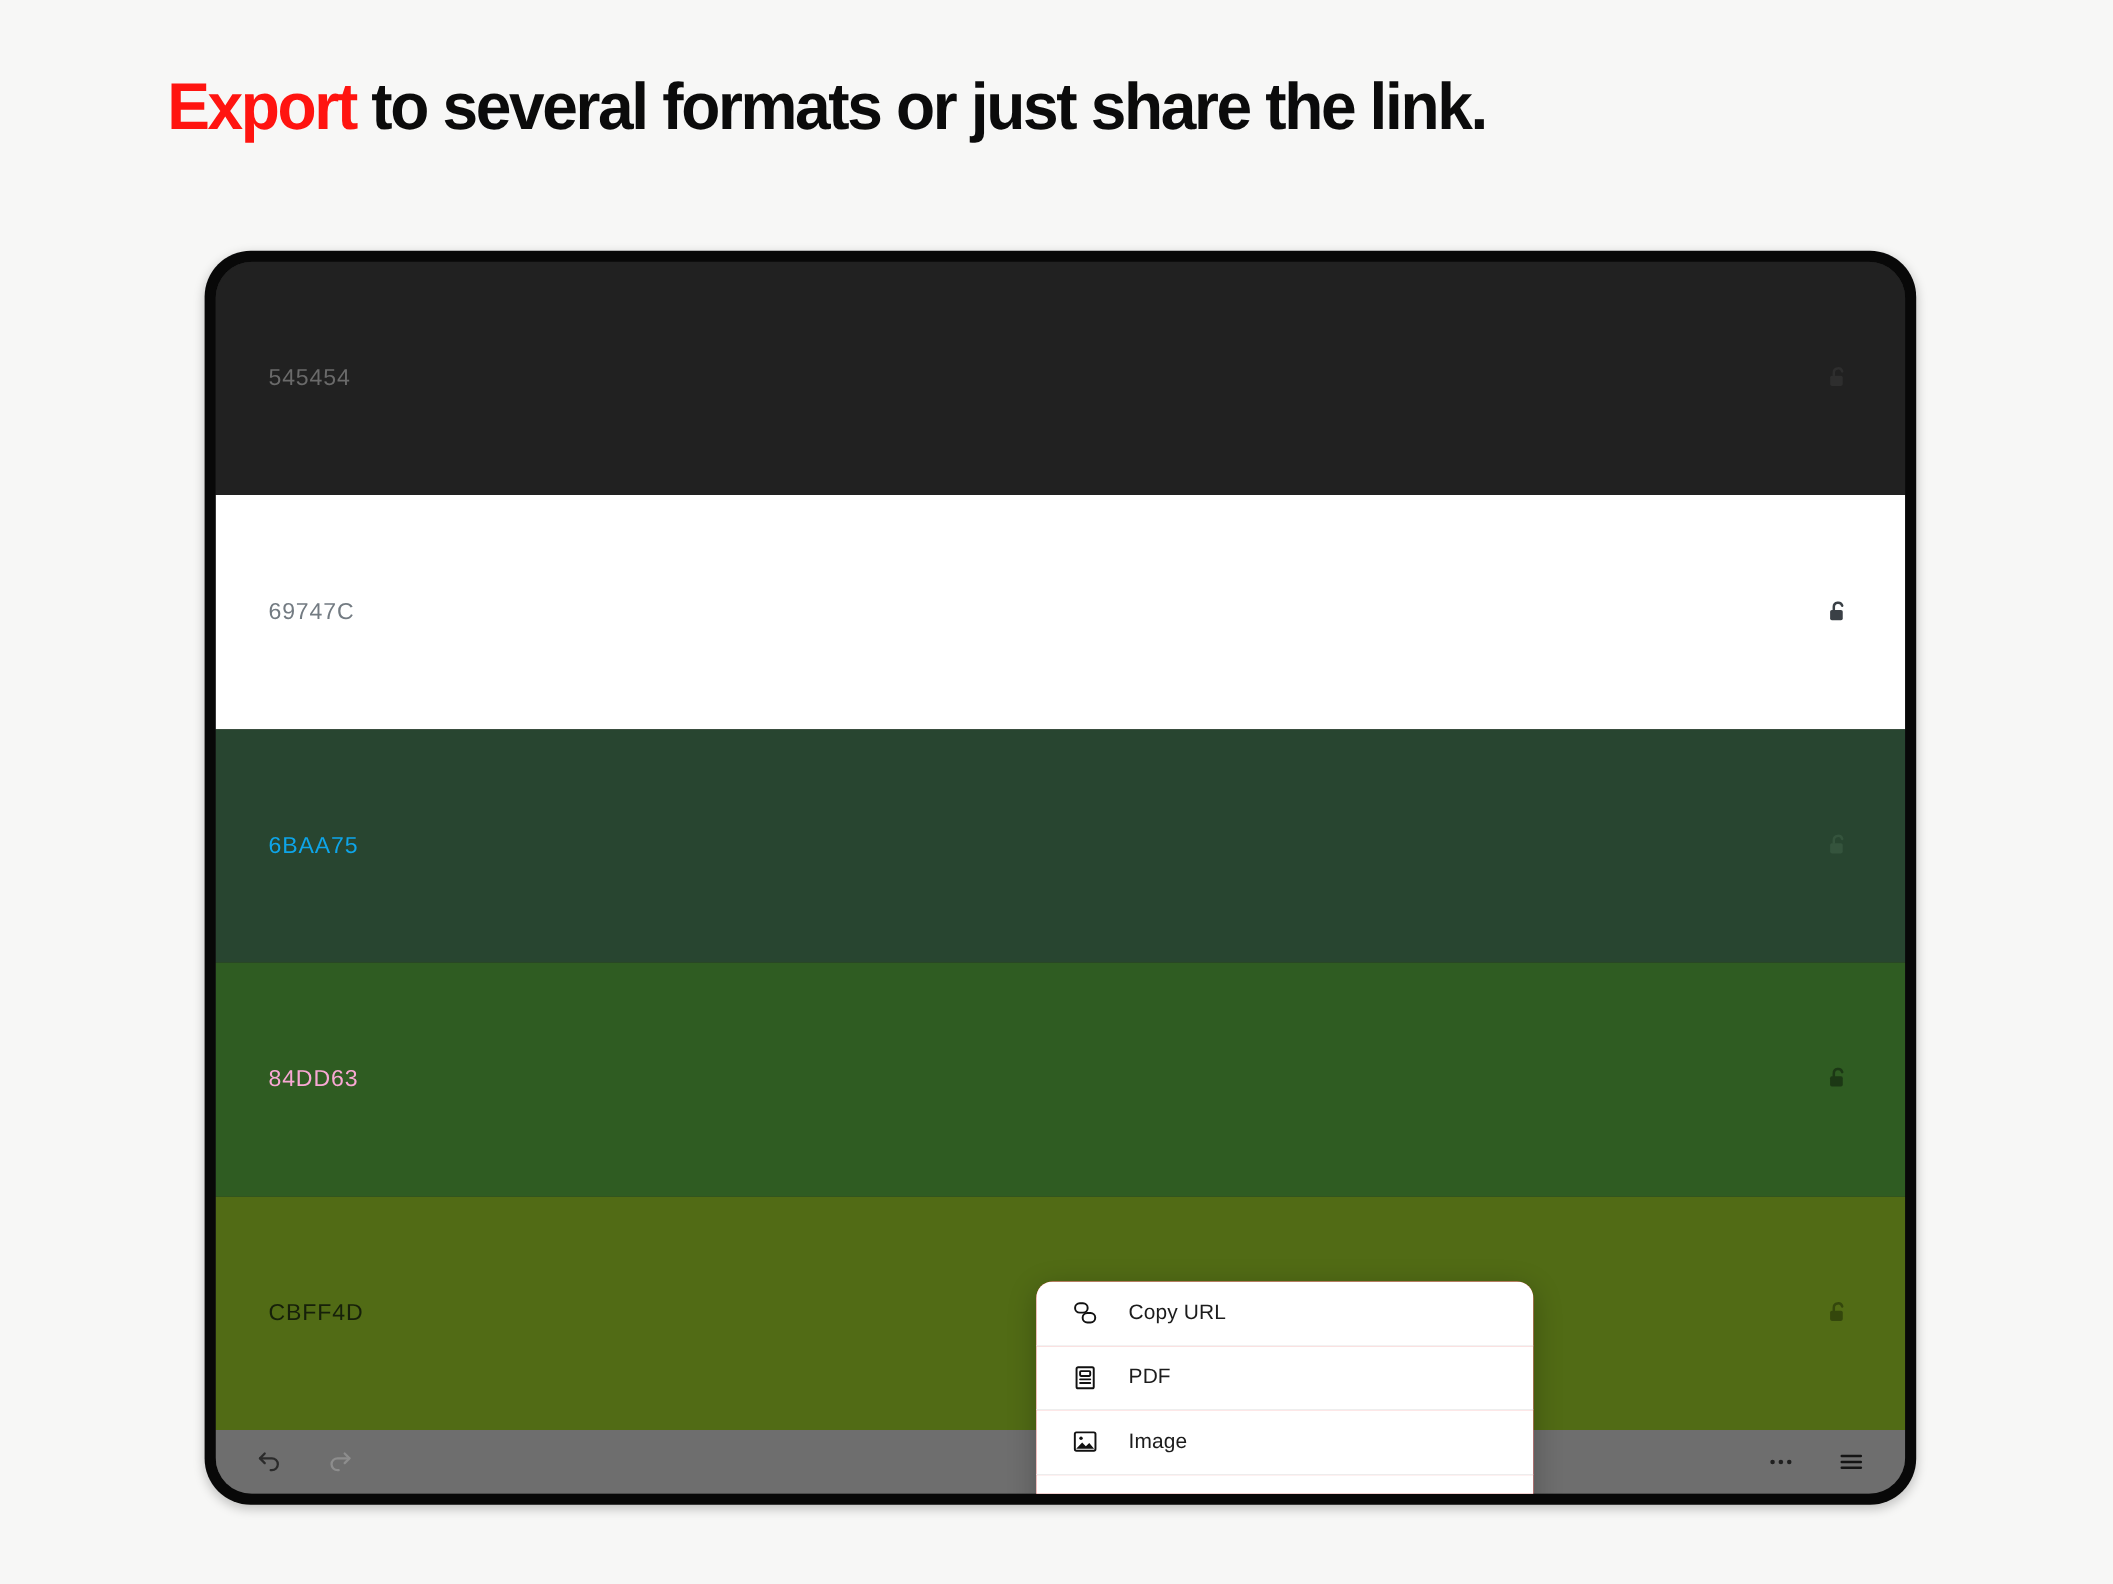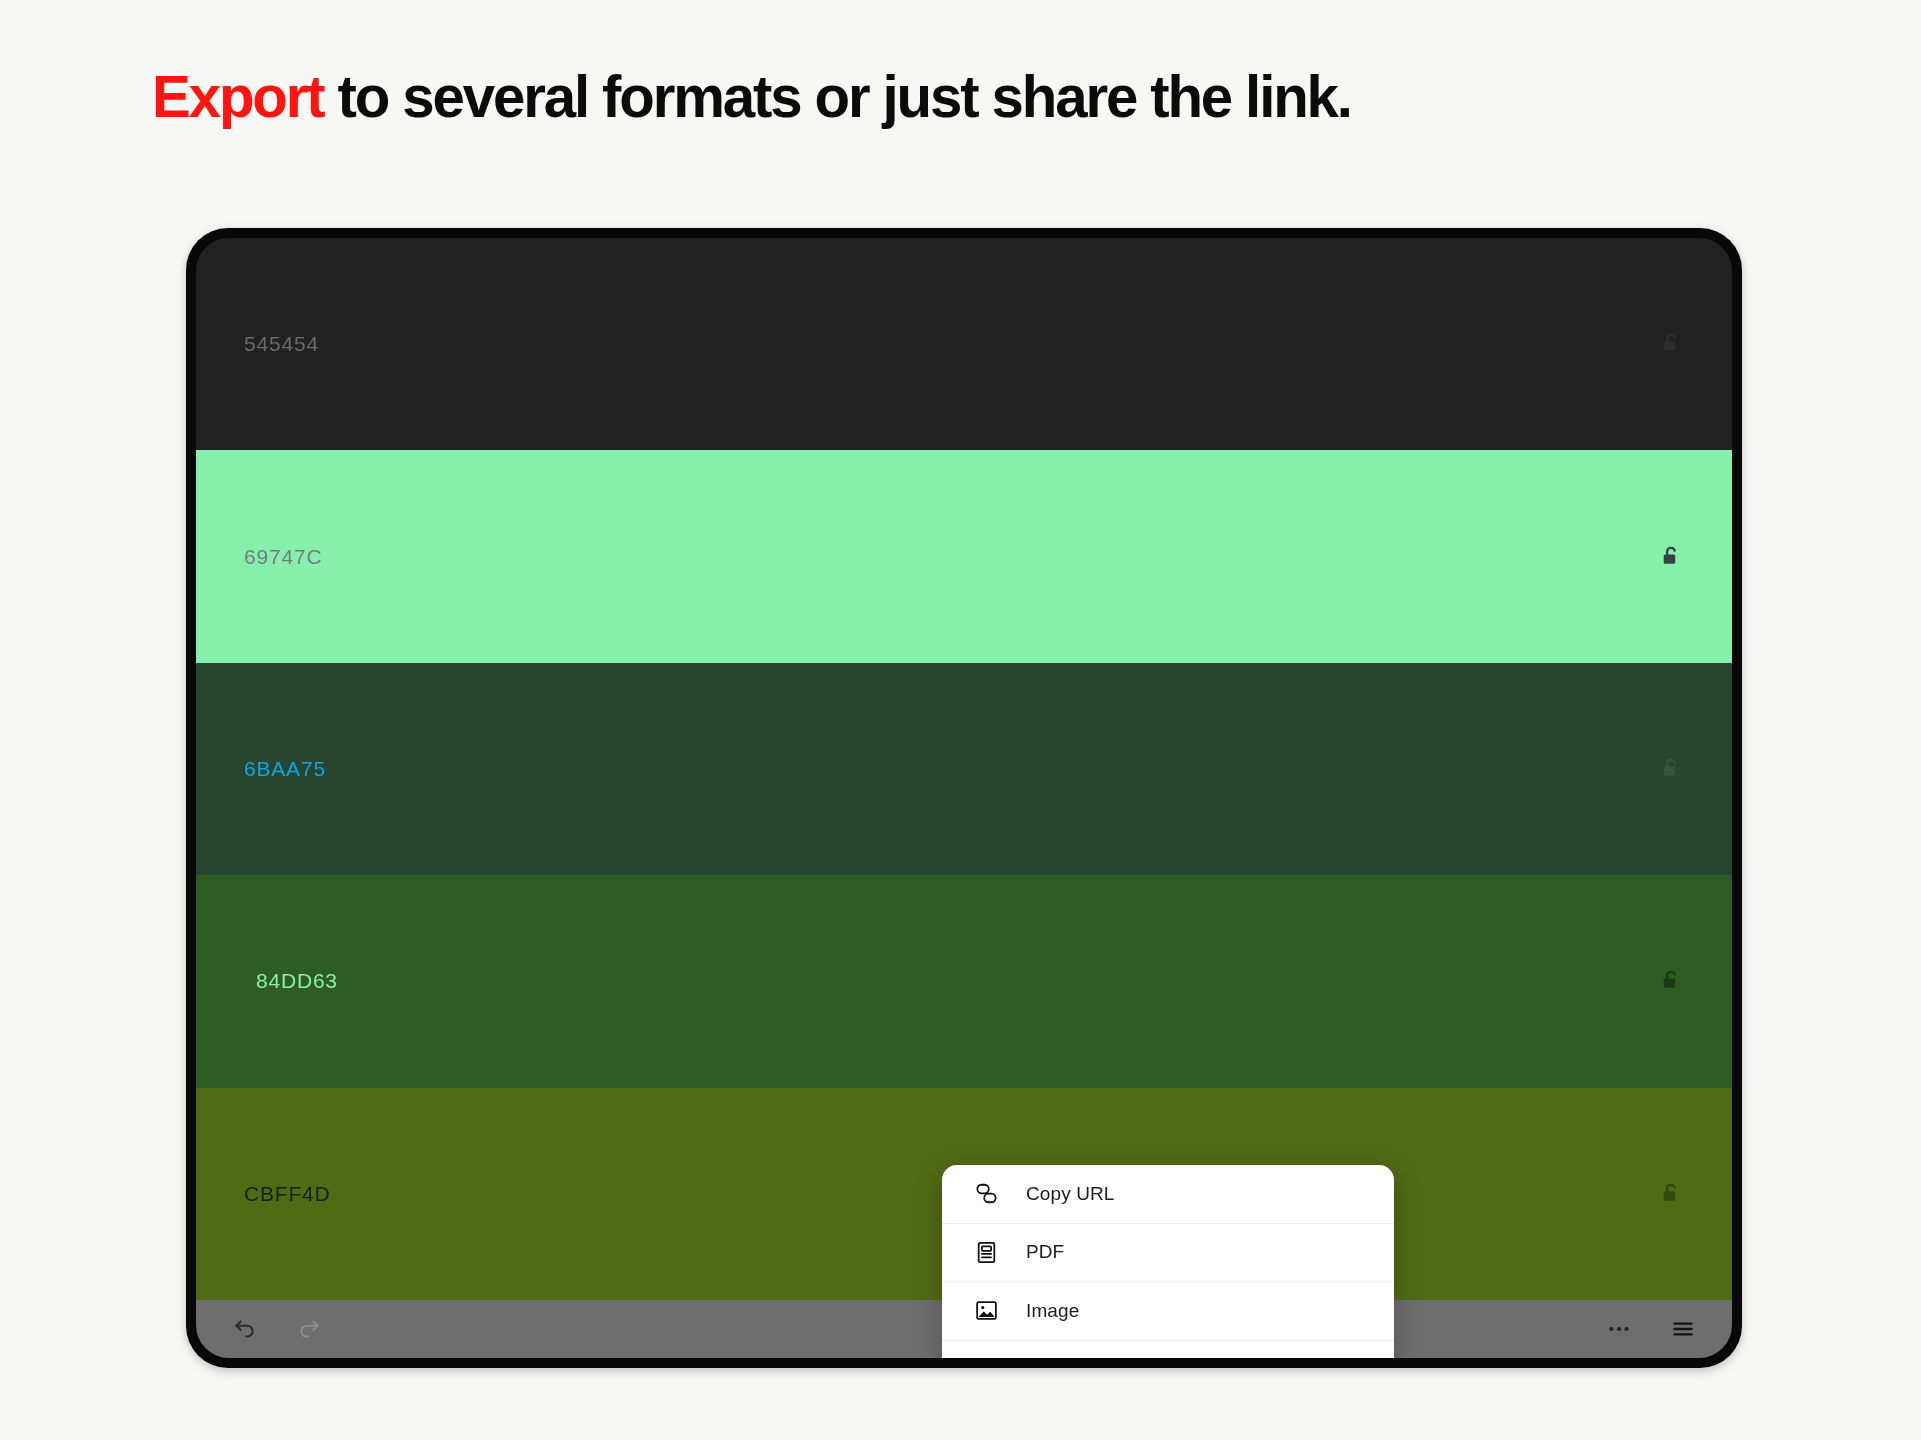--- a/index.html
+++ b/index.html
@@ -131,21 +131,21 @@
           <span class="swatch-hex" style="color: rgb(106, 106, 106);">545454</span>
           <span class="lock-icon" style="color: rgb(46, 46, 46);">
             <svg viewBox="0 0 24 24" width="25" height="25">
               <g fill="currentColor">
                 <path d="M8.4 9.5V7.2a3.6 3.6 0 0 1 7.05-1.05" fill="none" stroke="currentColor" stroke-width="2.1" stroke-linecap="round"></path>
                 <rect x="5.3" y="9.7" width="10.6" height="8.6" rx="1.5"></rect>
               </g>
             </svg>
           </span>
         </div>
-        <div class="swatch" style="background: #86efac;">
+        <div class="swatch" style="background: #ffffff;">
           <span class="swatch-hex" style="color: rgb(115, 123, 130);">69747C</span>
           <span class="lock-icon" style="color: rgb(58, 64, 70);">
             <svg viewBox="0 0 24 24" width="25" height="25">
               <g fill="currentColor">
                 <path d="M8.4 9.5V7.2a3.6 3.6 0 0 1 7.05-1.05" fill="none" stroke="currentColor" stroke-width="2.1" stroke-linecap="round"></path>
                 <rect x="5.3" y="9.7" width="10.6" height="8.6" rx="1.5"></rect>
               </g>
             </svg>
           </span>
         </div>
@@ -154,21 +154,21 @@
           <span class="lock-icon" style="color: rgb(53, 84, 61);">
             <svg viewBox="0 0 24 24" width="25" height="25">
               <g fill="currentColor">
                 <path d="M8.4 9.5V7.2a3.6 3.6 0 0 1 7.05-1.05" fill="none" stroke="currentColor" stroke-width="2.1" stroke-linecap="round"></path>
                 <rect x="5.3" y="9.7" width="10.6" height="8.6" rx="1.5"></rect>
               </g>
             </svg>
           </span>
         </div>
         <div class="swatch" style="background: rgb(47, 92, 34);">
-          <span class="swatch-hex" style="color: #86efac; margin-left: 12px;">84DD63</span>
+          <span class="swatch-hex" style="color: #f9a8d4;">84DD63</span>
           <span class="lock-icon" style="color: rgb(28, 56, 21);">
             <svg viewBox="0 0 24 24" width="25" height="25">
               <g fill="currentColor">
                 <path d="M8.4 9.5V7.2a3.6 3.6 0 0 1 7.05-1.05" fill="none" stroke="currentColor" stroke-width="2.1" stroke-linecap="round"></path>
                 <rect x="5.3" y="9.7" width="10.6" height="8.6" rx="1.5"></rect>
               </g>
             </svg>
           </span>
         </div>
         <div class="swatch" style="background: rgb(81, 107, 21); padding-left: 48px;">

